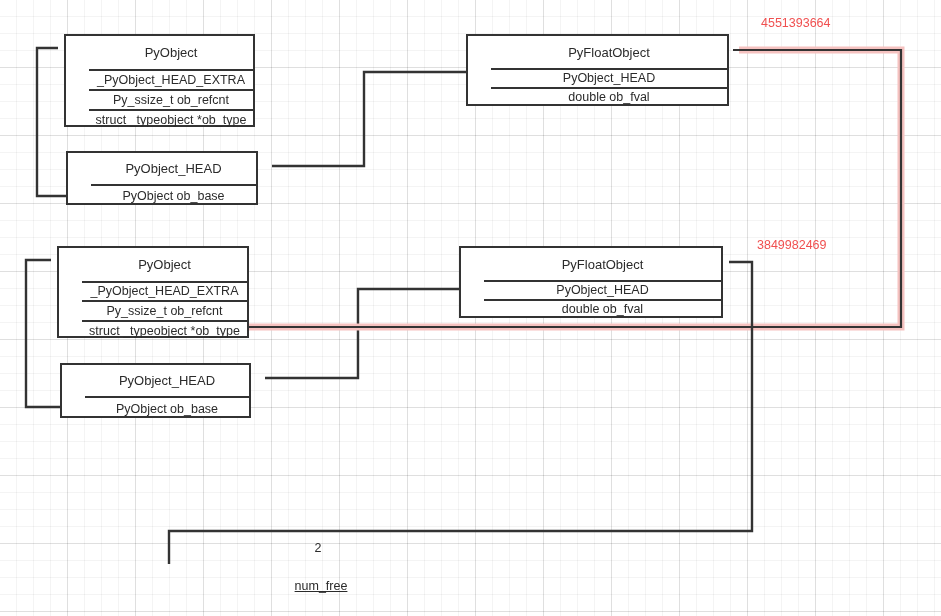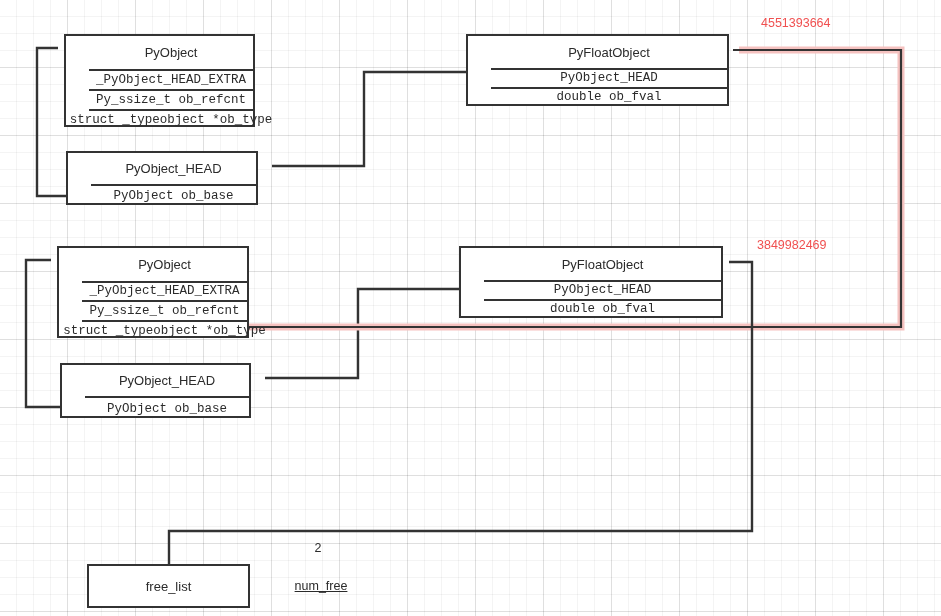--- a/index.html
+++ b/index.html
@@ -44,21 +44,20 @@
     box-sizing: border-box;
     border-top: 2px solid #333333;
     text-align: center;
     color: #2b2b2b;
     font-size: 12.5px;
     line-height: 1;
     display: flex;
     align-items: center;
     justify-content: center;
     white-space: nowrap;
-    font-family: Liberation Mono, monospace;
   }
   .plainbox {
     position: absolute;
     box-sizing: border-box;
     border: 2px solid #333333;
     background: #ffffff;
     display: flex;
     align-items: center;
     justify-content: center;
     font-size: 13px;
@@ -162,19 +161,18 @@
   </div>
 
   <div class="uml" style="left:459px; top:246px; width:264px; height:72px;">
     <div class="title" style="height:32px;">PyFloatObject</div>
     <div class="row" style="height:19px;">PyObject_HEAD</div>
     <div class="row" style="height:19px;">double ob_fval</div>
   </div>
 
   <div class="addr" style="left:757px; top:238px; color:#f05050;">3849982469</div>
 
-  <div class="plainbox" style="left:87px; top:564px; width:163px; height:44px;">free_list</div>
 
   <div class="freetext" style="left:306px; top:541px; width:24px;">2</div>
 
   <div class="freetext" style="left:289px; top:579px; width:64px;text-decoration:underline;">num_free</div>
 
 </div>
 
 </body></html>

